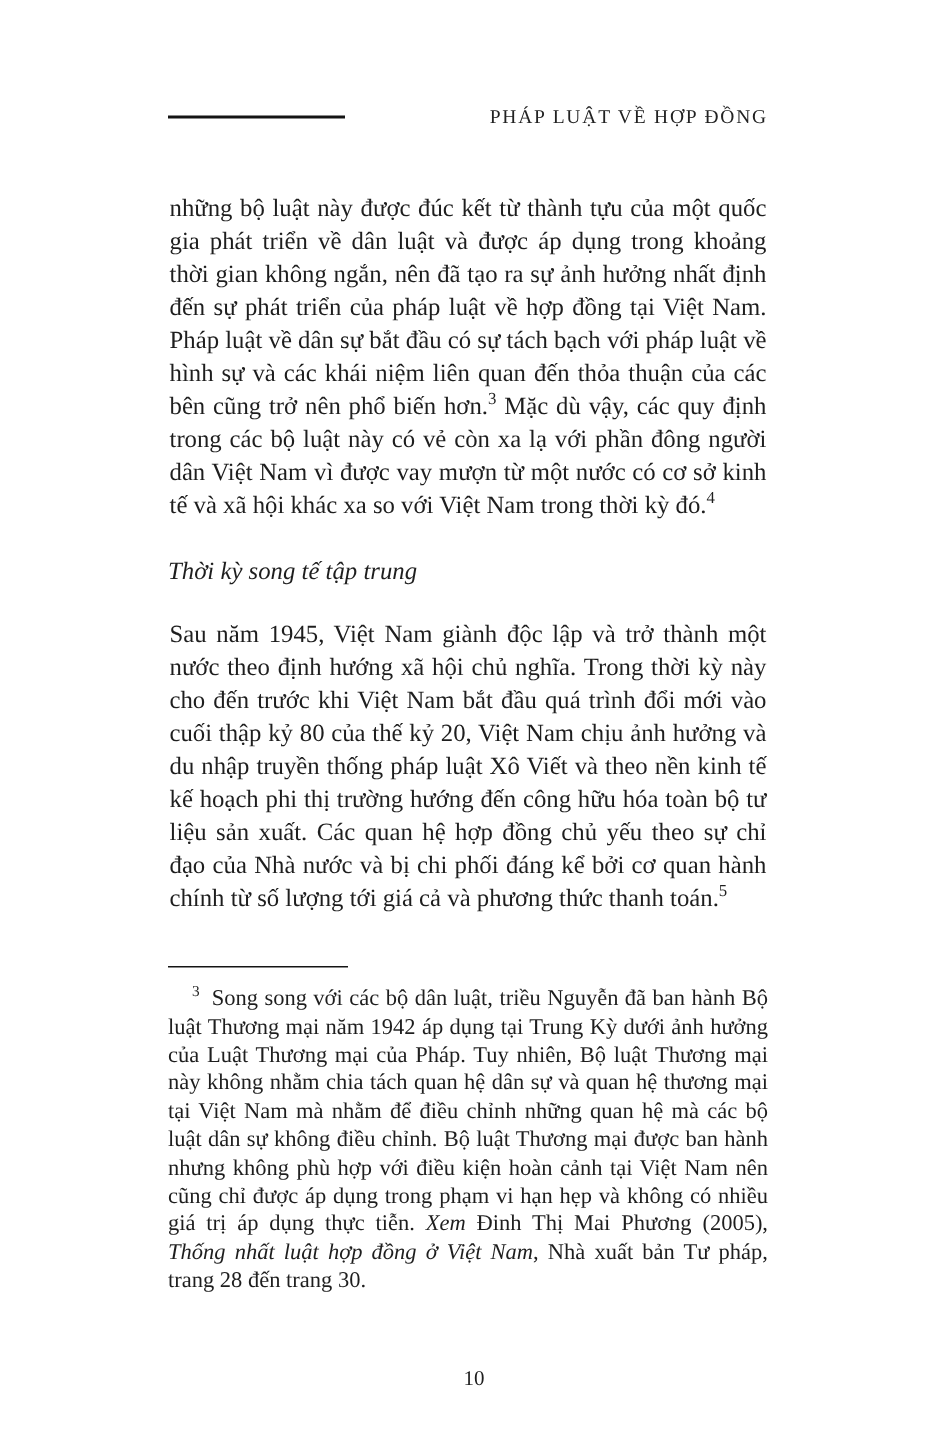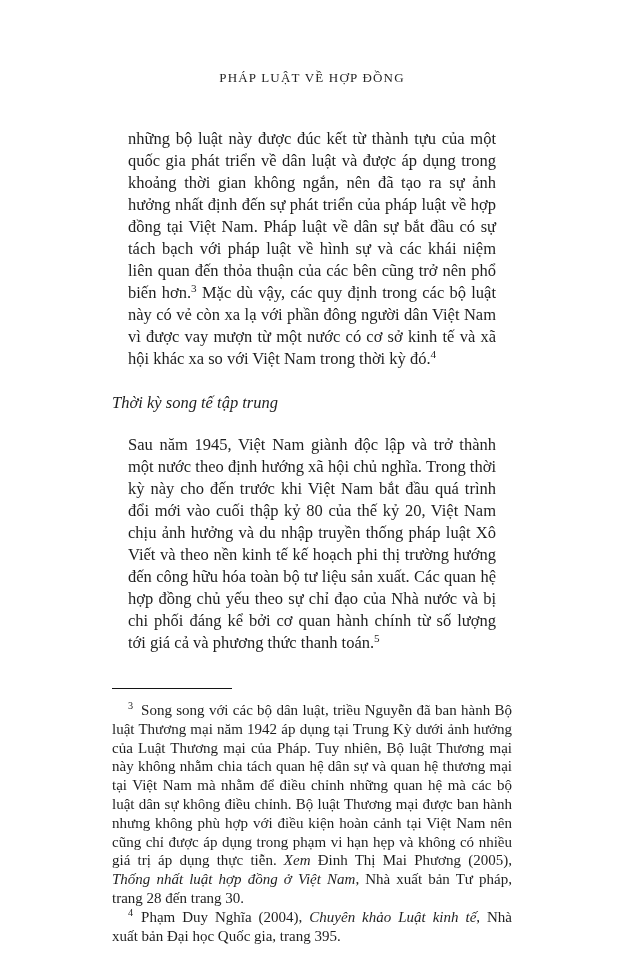--- a/index.html
+++ b/index.html
@@ -13,37 +13,36 @@
     padding: 70px 120px 0 112px;
     font-family: "Liberation Serif", "DejaVu Serif", serif;
     color: #1e1e1e;
     overflow: hidden;
   }
   .page-header {
     display: flex;
     align-items: center;
     justify-content: space-between;
     height: 16px;
-    flex-direction: column;
   }
   .header-rule {
     display: inline-block;
     width: 118px;
     height: 2px;
     background: #141414;
   }
   .header-title {
     font-size: 13px;
     letter-spacing: 1.2px;
     color: #222222;
     white-space: nowrap;
   }
   .page-body { margin-top: 42px; }
   .para {
-    margin: 16px;
+    margin: 1px;
     font-size: 16.5px;
     line-height: 22px;
     text-align: justify;
     text-justify: inter-word;
   }
   .para sup, .footnote sup {
     font-size: 0.68em;
     line-height: 0;
     vertical-align: super;
   }
@@ -97,18 +96,18 @@
     <h2 class="section-heading">Thời kỳ song tế tập trung</h2>
 
     <p class="para"><span>Sau năm 1945, Việt Nam giành độc lập và trở thành một nước theo định hướng xã hội chủ nghĩa.  Trong thời kỳ này cho đến trước khi Việt Nam bắt đầu quá trình đổi mới vào cuối thập kỷ 80 của thế kỷ 20, Việt Nam chịu ảnh hưởng và du nhập truyền thống pháp luật Xô Viết và theo nền kinh tế kế hoạch phi thị trường hướng đến công hữu hóa toàn bộ tư liệu sản xuất.  Các quan hệ hợp đồng chủ yếu theo sự chỉ đạo của Nhà nước và bị chi phối đáng kể bởi cơ quan hành chính từ số lượng tới giá cả và phương thức thanh toán.</span><sup>5</sup></p>
   </main>
 
   <div class="footnote-sep"></div>
 
   <section class="footnotes">
     <p class="footnote"><sup class="fn-marker">3</sup><span>Song song với các bộ dân luật, triều Nguyễn đã ban hành Bộ luật Thương mại năm 1942 áp dụng tại Trung Kỳ dưới ảnh hưởng của Luật Thương mại của Pháp.  Tuy nhiên, Bộ luật Thương mại này không nhằm chia tách quan hệ dân sự và quan hệ thương mại tại Việt Nam mà nhằm để điều chỉnh những quan hệ mà các bộ luật dân sự không điều chỉnh.  Bộ luật Thương mại được ban hành nhưng không phù hợp với điều kiện hoàn cảnh tại Việt Nam nên cũng chỉ được áp dụng trong phạm vi hạn hẹp và không có nhiều giá trị áp dụng thực tiễn. </span><span class="italic">Xem</span><span> Đinh Thị Mai Phương (2005), </span><span class="italic">Thống nhất luật hợp đồng ở Việt Nam</span><span>, Nhà xuất bản Tư pháp, trang 28 đến trang 30.</span></p>
 
-    <p class="footnote"><sup class="fn-marker">4</sup><span>Phạm Duy Nghĩa (2004), </span><span class="italic">Chuyên khảo Luật kinh tế</span><span>, Nhà xuất bản Đại học Quốc gia, trang 395.</span></p>
 
   </section>
 
+  <div class="page-number">10</div>
 
 </div>
 
 </body></html>

